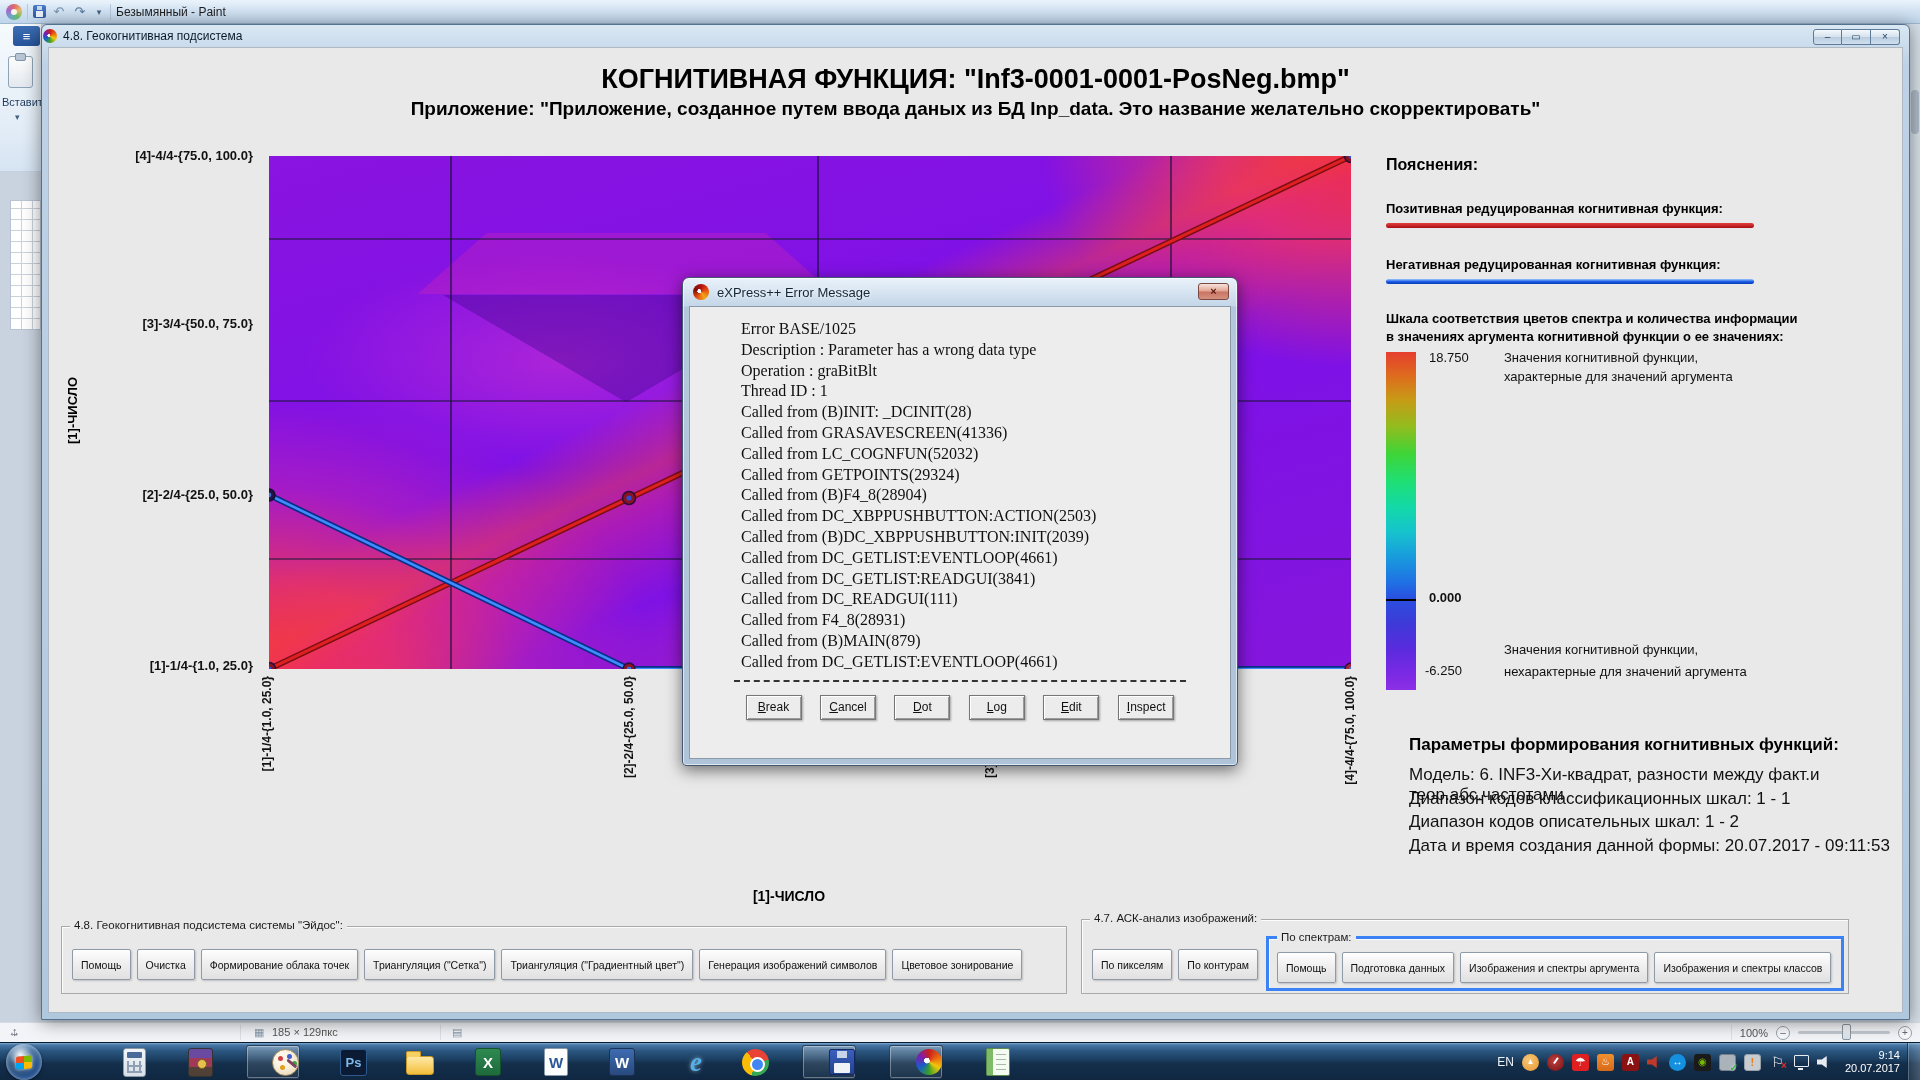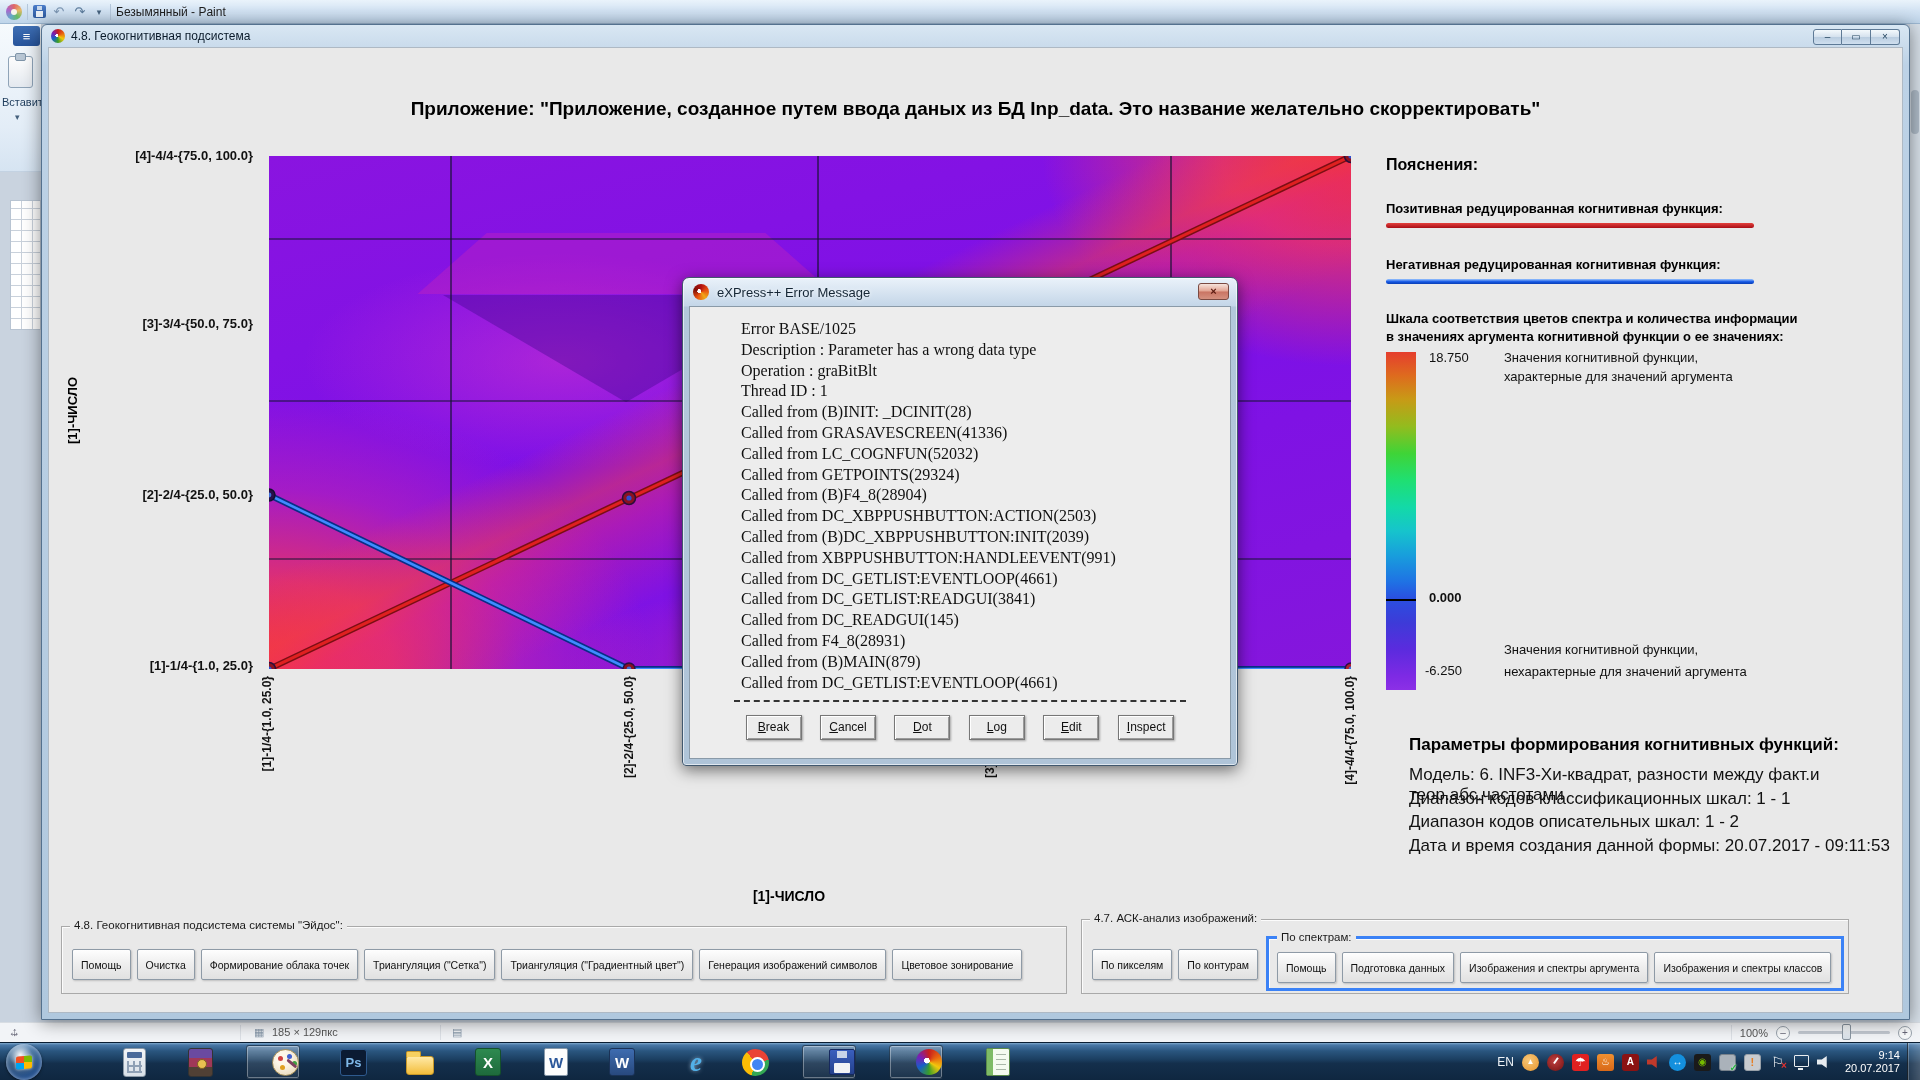--- a/index.html
+++ b/index.html
@@ -33,21 +33,21 @@
 .st-sep{position:absolute;top:2px;width:1px;height:15px;background:#DCE0E6}
 .st-ico{position:absolute;top:3px;font-size:11px;color:#8899AA;line-height:13px}
 .st-dims{position:absolute;left:272px;top:3px}
 .st-right{position:absolute;right:8px;top:2px;display:flex;align-items:center;gap:8px;height:15px}
 .zoom-circle{width:14px;height:14px;border-radius:50%;border:1px solid #98A2AC;color:#667;display:flex;align-items:center;justify-content:center;font-size:10px;background:#F8FAFB;line-height:1}
 .zoom-track{width:92px;height:3px;background:#C2C8D0;border-radius:2px;position:relative}
 .zoom-thumb{position:absolute;left:44px;top:-7px;width:9px;height:16px;background:linear-gradient(#F8FAFC,#D8E0E8);border:1px solid #8A96A2;border-radius:2px}
 
 
 #app{position:absolute;left:41px;top:24px;width:1869px;height:996px;background:linear-gradient(180deg,#D9E7F3,#BDD2E6 40px,#B0C8DE);border:1px solid #54718E;border-radius:6px 6px 0 0;box-shadow:0 2px 18px rgba(0,0,0,.45);z-index:2}
-#app-titlebar{position:absolute;left:0;top:0;right:0;height:22px;display:flex;align-items:center;padding-left:9px;gap:6px;font-size:12px;color:#0A1A2A}
+#app-titlebar{position:absolute;left:0;top:0;right:0;height:22px;display:flex;align-items:center;padding-left:1px;gap:6px;font-size:12px;color:#0A1A2A}
 .swirl{border-radius:50%;background:radial-gradient(circle at 42% 45%,#fff 0 13%,rgba(255,255,255,0) 14%),conic-gradient(#C81E1E,#E86410,#F2C80C,#3A9E28,#1660C8,#7A1EB4,#C81E1E);flex:0 0 auto}
 .s14{width:14px;height:14px}.s16{width:16px;height:16px}.s26{width:26px;height:26px}
 #win-ctrls{position:absolute;right:9px;top:4px;display:flex}
 .wbtn{width:29px;height:16px;border:1px solid #5E7A96;background:linear-gradient(180deg,#F4F9FC,#D5E2EE 48%,#BACDE0 52%,#CFDFEF);display:flex;align-items:center;justify-content:center;font-size:10px;line-height:1;color:#24455F}
 .wbtn.first{border-radius:3px 0 0 3px}.wbtn.last{border-radius:0 3px 3px 0;border-left:none}.wbtn.mid{border-left:none}
 #app-body{position:absolute;left:6px;top:22px;right:6px;bottom:6px;background:#E9E9E9;border:1px solid #AEB9C4;overflow:hidden}
 .h-main{position:absolute;top:16px;left:0;width:100%;text-align:center;font-size:27px;font-weight:bold;color:#000}
 .h-sub{position:absolute;top:50px;left:0;width:100%;text-align:center;font-size:19px;font-weight:bold;color:#000}
 
 
@@ -207,20 +207,21 @@
     <div class="swirl s14"></div>
     <span>4.8. Геокогнитивная подсистема</span>
   </div>
   <div id="win-ctrls">
     <div class="wbtn first">–</div>
     <div class="wbtn mid">▭</div>
     <div class="wbtn mid last">×</div>
   </div>
 
   <div id="app-body">
+    <div class="h-main">КОГНИТИВНАЯ ФУНКЦИЯ: "Inf3-0001-0001-PosNeg.bmp"</div>
     <div class="h-sub">Приложение: "Приложение, созданное путем ввода даных из БД Inp_data. Это название желательно скорректировать"</div>
 
     <div id="chart">
       <div class="facet-b"></div>
       <div class="facet-a"></div>
       <svg viewBox="0 0 1082 513" preserveAspectRatio="none">
         <line x1="182" y1="0" x2="182" y2="513" stroke="#141430" stroke-width="1.2"></line>
         <line x1="549" y1="0" x2="549" y2="513" stroke="#141430" stroke-width="1.2"></line>
         <line x1="902" y1="0" x2="902" y2="513" stroke="#141430" stroke-width="1.2"></line>
         <line x1="0" y1="83" x2="1082" y2="83" stroke="#141430" stroke-width="1.2"></line>
@@ -323,24 +324,23 @@
     <div class="dline">Description : Parameter has a wrong data type</div>
     <div class="dline">Operation : graBitBlt</div>
     <div class="dline">Thread ID : 1</div>
     <div class="dline">Called from (B)INIT: _DCINIT(28)</div>
     <div class="dline">Called from GRASAVESCREEN(41336)</div>
     <div class="dline">Called from LC_COGNFUN(52032)</div>
     <div class="dline">Called from GETPOINTS(29324)</div>
     <div class="dline">Called from (B)F4_8(28904)</div>
     <div class="dline">Called from DC_XBPPUSHBUTTON:ACTION(2503)</div>
     <div class="dline">Called from (B)DC_XBPPUSHBUTTON:INIT(2039)</div>
-    <div class="dline">Called from XBPPUSHBUTTON:HANDLEEVENT(991)</div>
     <div class="dline">Called from DC_GETLIST:EVENTLOOP(4661)</div>
     <div class="dline">Called from DC_GETLIST:READGUI(3841)</div>
-    <div class="dline">Called from DC_READGUI(145)</div>
+    <div class="dline">Called from DC_READGUI(111)</div>
     <div class="dline">Called from F4_8(28931)</div>
     <div class="dline">Called from (B)MAIN(879)</div>
     <div class="dline">Called from DC_GETLIST:EVENTLOOP(4661)</div>
     <div class="dash-sep"></div>
     <div class="dbtn-row">
       <div class="dbtn">Break</div>
       <div class="dbtn">Cancel</div>
       <div class="dbtn">Dot</div>
       <div class="dbtn">Log</div>
       <div class="dbtn">Edit</div>

